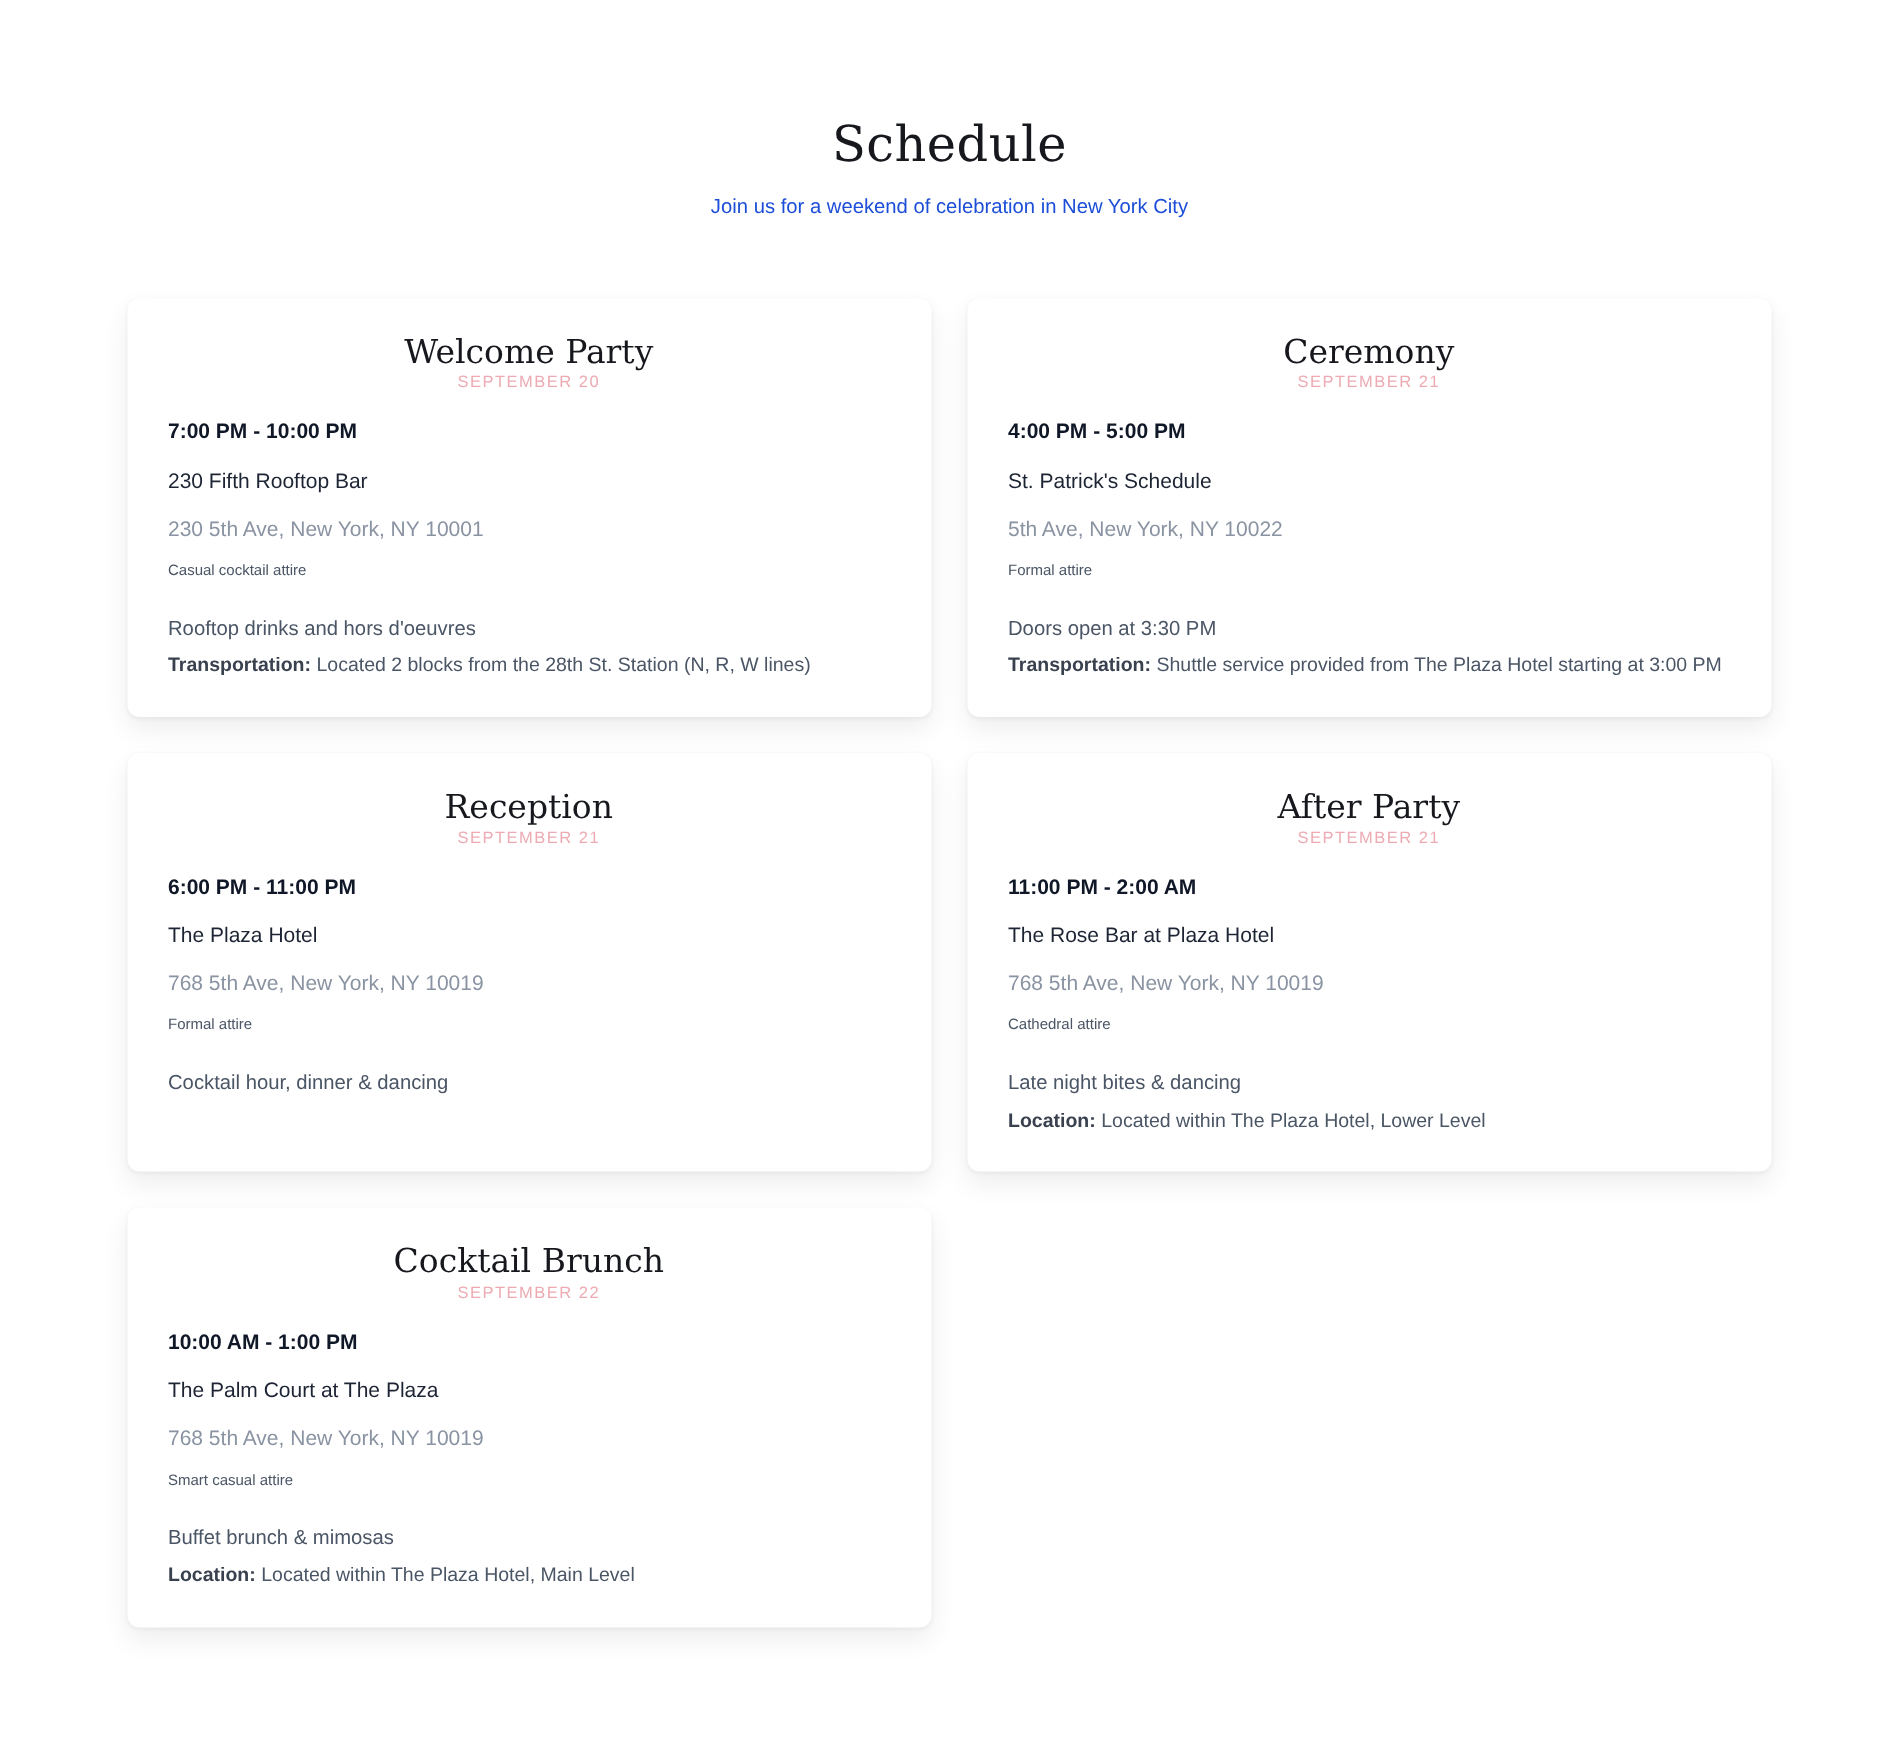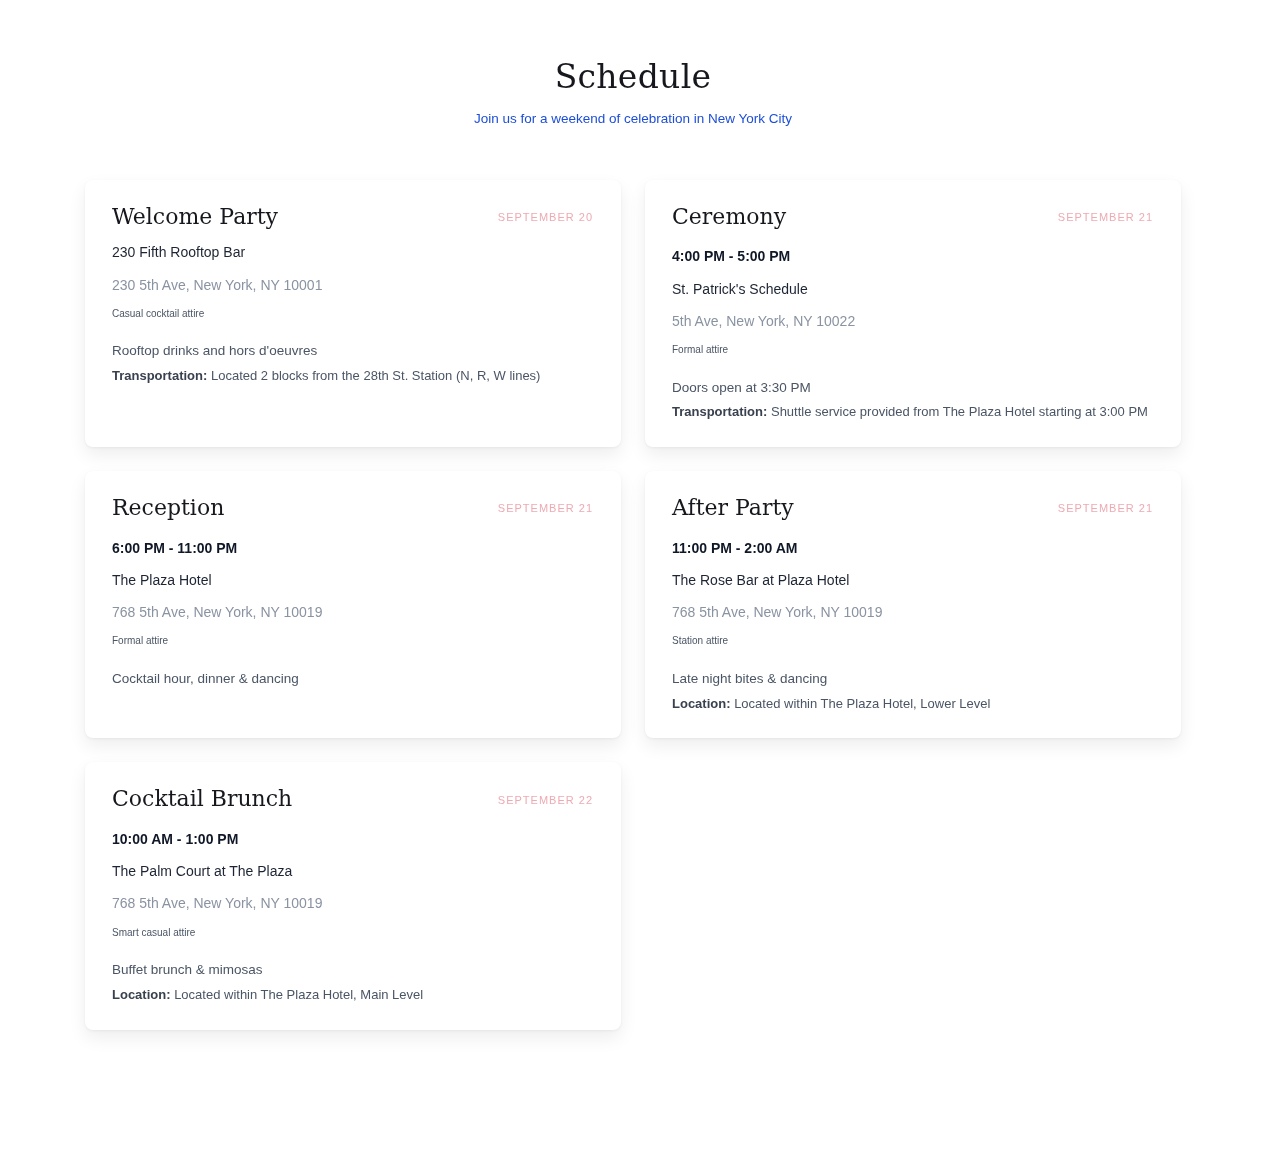--- a/index.html
+++ b/index.html
@@ -8,21 +8,21 @@
     padding: 0;
     background: #ffffff;
     font-family: "Liberation Sans", sans-serif;
   }
   body {
     width: 1266px;
     min-height: 1171px;
   }
   .header {
     text-align: center;
-    padding-top: 57px;
+    padding-top: 76px;
   }
   .page-title {
     font-family: "DejaVu Serif", serif;
     font-weight: normal;
     font-size: 33px;
     color: #16181d;
     margin: 0;
     letter-spacing: 0.3px;
   }
   .page-subtitle {
@@ -41,20 +41,21 @@
   .card {
     background: #ffffff;
     border-radius: 8px;
     padding: 24px 28px 25px 27px;
     box-shadow: 0 1px 3px rgba(0,0,0,0.05), 0 8px 18px rgba(0,0,0,0.07);
   }
   .card-head {
     display: flex;
     justify-content: space-between;
     align-items: center;
+    flex-direction: column;
   }
   .card-title {
     font-family: "DejaVu Serif", serif;
     font-weight: normal;
     font-size: 22px;
     color: #16181d;
     margin: 0;
     line-height: 1.2;
   }
   .card-date {
@@ -109,20 +110,21 @@
   <p class="page-subtitle">Join us for a weekend of celebration in New York City</p>
 </header>
 
 <main class="grid">
 
   <section class="card">
     <div class="card-head">
       <h2 class="card-title">Welcome Party</h2>
       <span class="card-date">SEPTEMBER 20</span>
     </div>
+    <p class="time">7:00 PM - 10:00 PM</p>
     <p class="venue">230 Fifth Rooftop Bar</p>
     <p class="address">230 5th Ave, New York, NY 10001</p>
     <p class="attire">Casual cocktail attire</p>
     <p class="desc">Rooftop drinks and hors d'oeuvres</p>
     <p class="note">
       <strong>Transportation:</strong>
       <span>Located 2 blocks from the 28th St. Station (N, R, W lines)</span>
     </p>
   </section>
 
@@ -155,21 +157,21 @@
   </section>
 
   <section class="card">
     <div class="card-head">
       <h2 class="card-title">After Party</h2>
       <span class="card-date">SEPTEMBER 21</span>
     </div>
     <p class="time">11:00 PM - 2:00 AM</p>
     <p class="venue">The Rose Bar at Plaza Hotel</p>
     <p class="address">768 5th Ave, New York, NY 10019</p>
-    <p class="attire">Station attire</p>
+    <p class="attire">Cathedral attire</p>
     <p class="desc">Late night bites &amp; dancing</p>
     <p class="note">
       <strong>Location:</strong>
       <span>Located within The Plaza Hotel, Lower Level</span>
     </p>
   </section>
 
   <section class="card">
     <div class="card-head">
       <h2 class="card-title">Cocktail Brunch</h2>

